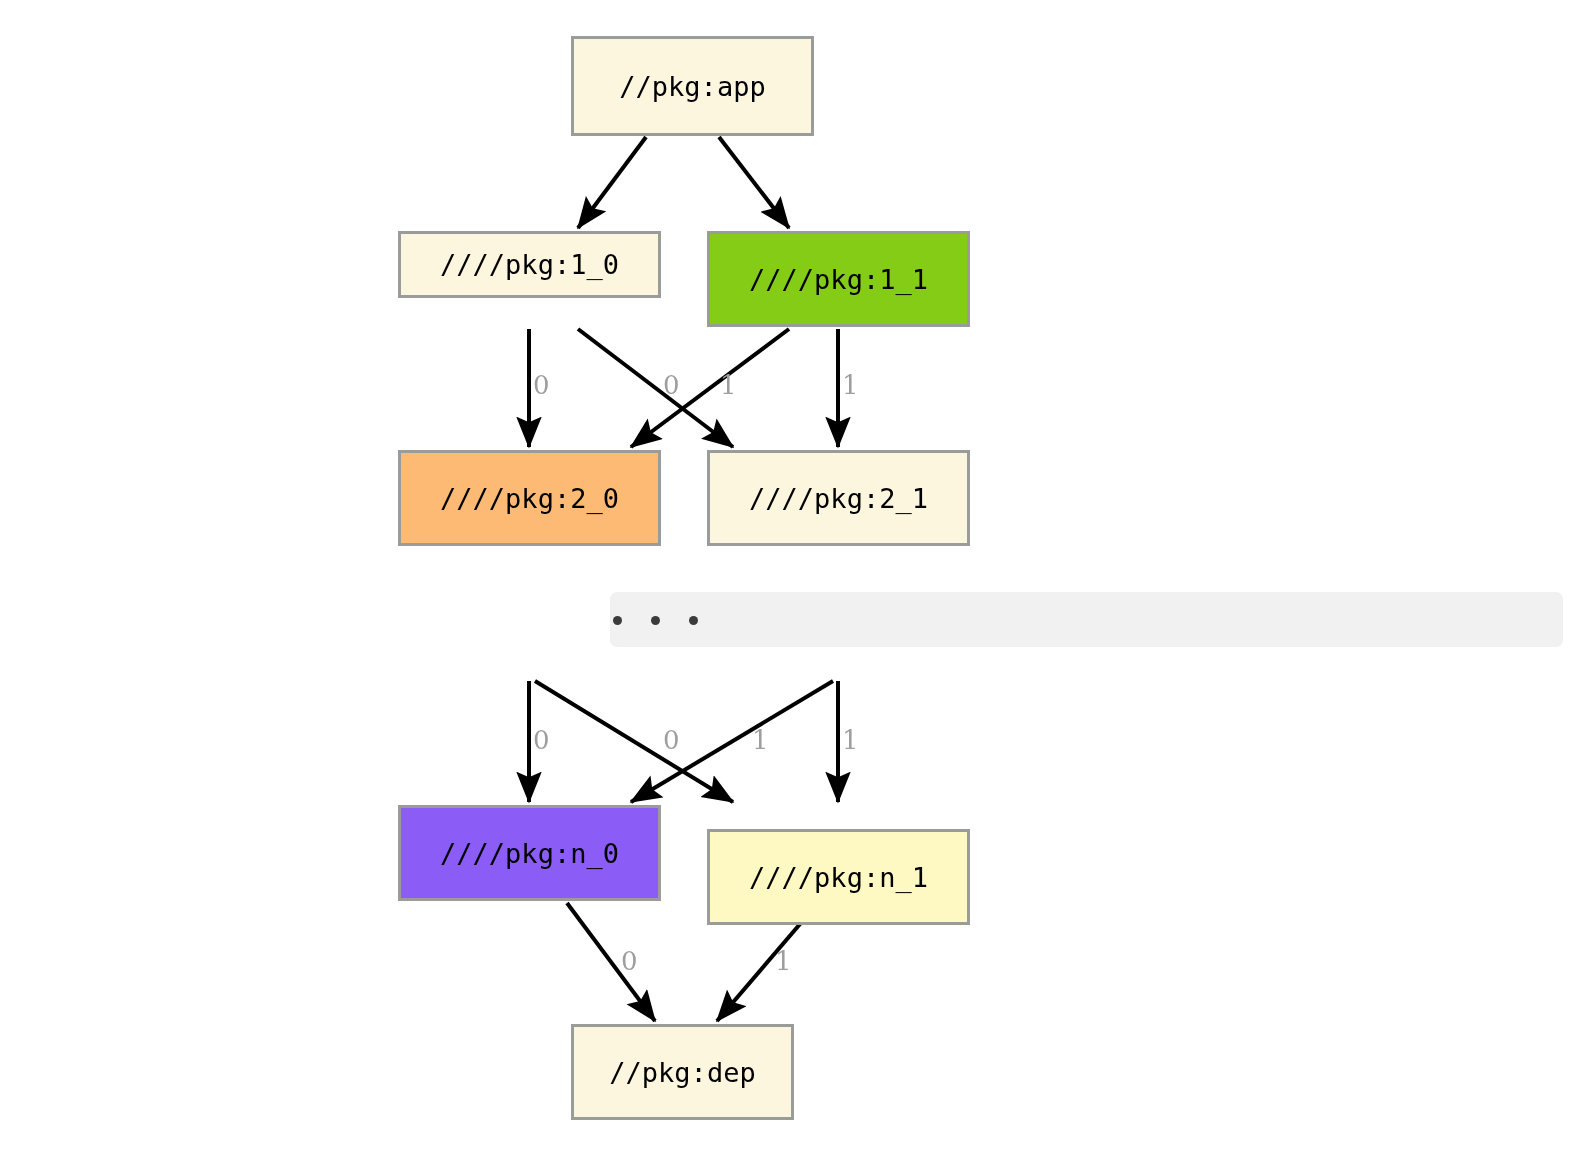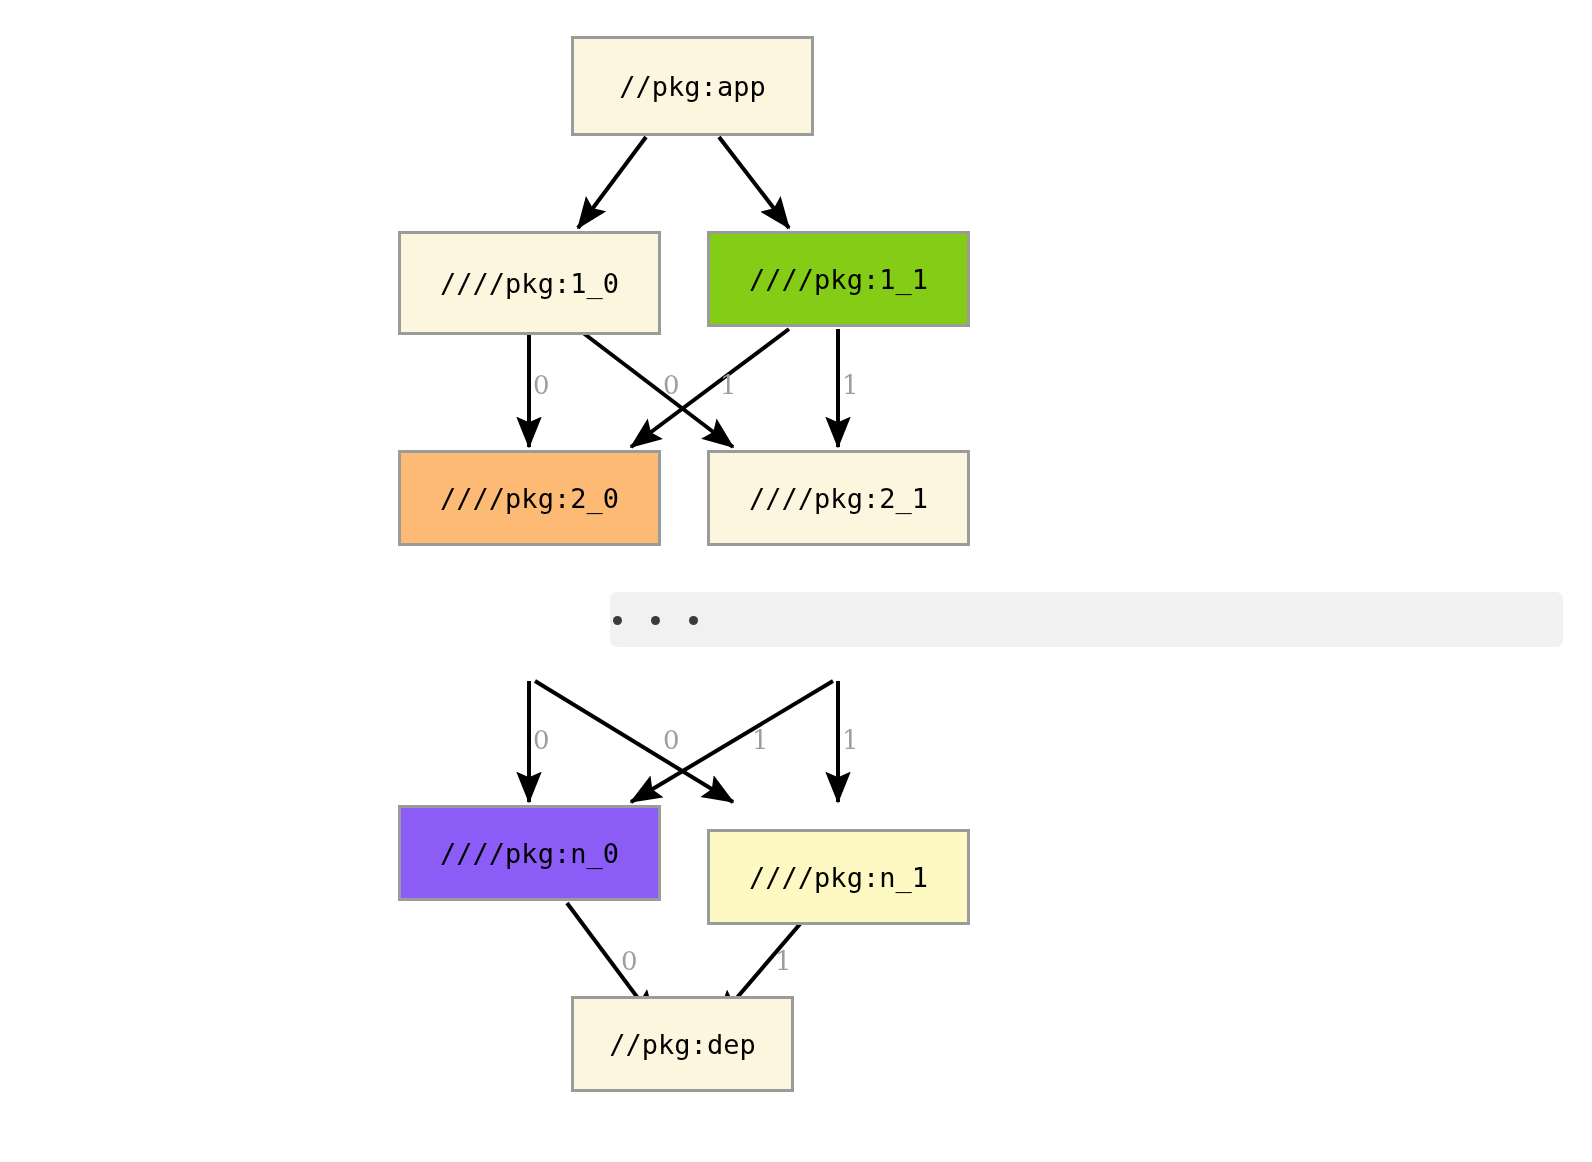--- a/index.html
+++ b/index.html
@@ -104,39 +104,39 @@
         <line x1="838" y1="681" x2="838" y2="802" stroke="#000000" stroke-width="4" marker-end="url(#arrowhead)"></line>
         <line x1="567" y1="903" x2="655" y2="1021" stroke="#000000" stroke-width="4" marker-end="url(#arrowhead)"></line>
         <line x1="818" y1="903" x2="717" y2="1021" stroke="#000000" stroke-width="4" marker-end="url(#arrowhead)"></line>
       </g>
   </svg>
 
   <div id="node-layer">
       <div class="node-box" style="left: 571px; top: 36px; width: 243px; height: 100px; background: rgb(253, 246, 222); border-color: rgb(154, 156, 153);">
         <span class="node-label">//pkg:app</span>
       </div>
-      <div class="node-box" style="left: 398px; top: 231px; width: 263px; height: 104px; background: rgb(253, 246, 222); border-color: rgb(154, 156, 153);">
+      <div class="node-box" style="left: 398px; top: 231px; width: 263px; height: 67px; background: rgb(253, 246, 222); border-color: rgb(154, 156, 153);">
         <span class="node-label">////pkg:1_0</span>
       </div>
       <div class="node-box" style="left: 707px; top: 231px; width: 263px; height: 96px; background: #84cc16; border-color: rgb(154, 156, 153);">
         <span class="node-label">////pkg:1_1</span>
       </div>
       <div class="node-box" style="left: 398px; top: 450px; width: 263px; height: 96px; background: #fdba74; border-color: rgb(154, 156, 153);">
         <span class="node-label">////pkg:2_0</span>
       </div>
       <div class="node-box" style="left: 707px; top: 450px; width: 263px; height: 96px; background: rgb(253, 246, 222); border-color: rgb(154, 156, 153);">
         <span class="node-label">////pkg:2_1</span>
       </div>
       <div class="node-box" style="left: 398px; top: 805px; width: 263px; height: 96px; background: #8b5cf6; border-color: rgb(154, 156, 153);">
         <span class="node-label">////pkg:n_0</span>
       </div>
       <div class="node-box" style="left: 707px; top: 805px; width: 263px; height: 96px; background: #fef9c3; border-color: rgb(154, 156, 153); margin-top: 24px;">
         <span class="node-label">////pkg:n_1</span>
       </div>
-      <div class="node-box" style="left: 571px; top: 996px; width: 223px; height: 96px; background: rgb(253, 246, 222); border-color: rgb(154, 156, 153);">
+      <div class="node-box" style="left: 571px; top: 1024px; width: 223px; height: 96px; background: rgb(253, 246, 222); border-color: rgb(154, 156, 153);">
         <span class="node-label">//pkg:dep</span>
       </div>
     </div>
   <div id="edge-label-layer">
       <span class="edge-label" style="left: 533px; top: 372px; color: rgb(158, 158, 158);">0</span>
       <span class="edge-label" style="left: 663px; top: 372px; color: rgb(158, 158, 158);">0</span>
       <span class="edge-label" style="left: 720px; top: 372px; color: rgb(158, 158, 158);">1</span>
       <span class="edge-label" style="left: 842px; top: 372px; color: rgb(158, 158, 158);">1</span>
       <span class="edge-label" style="left: 533px; top: 727px; color: rgb(158, 158, 158);">0</span>
       <span class="edge-label" style="left: 663px; top: 727px; color: rgb(158, 158, 158);">0</span>

